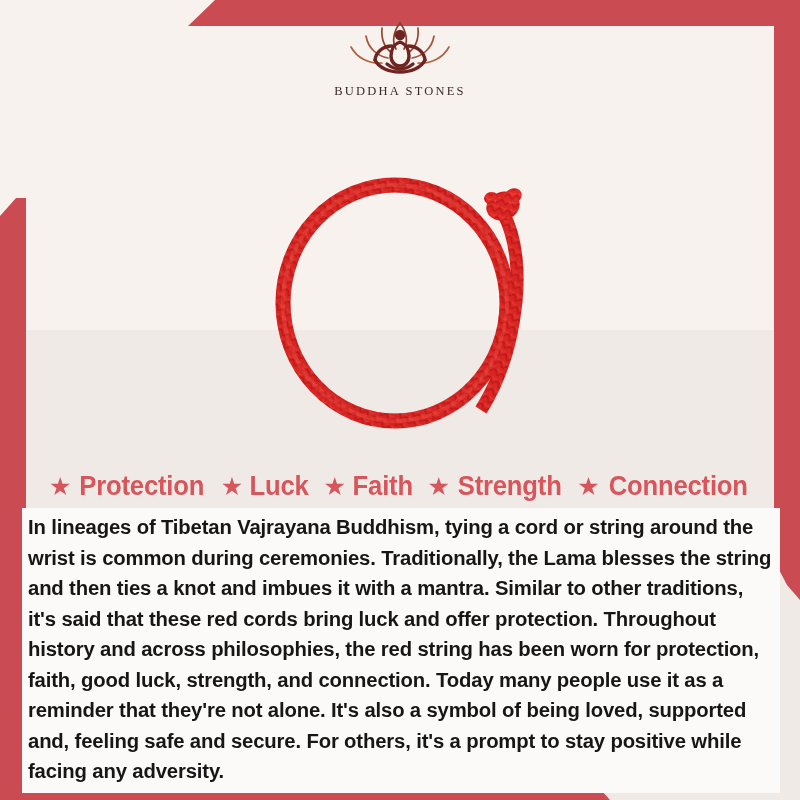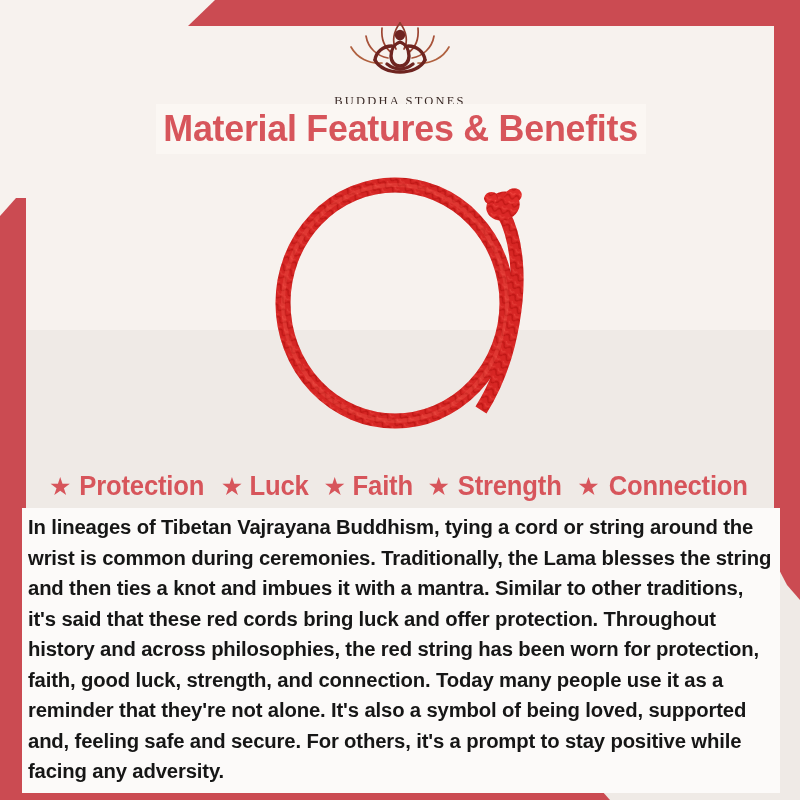--- a/index.html
+++ b/index.html
@@ -71,21 +71,21 @@
     display: flex;
     flex-direction: column;
     align-items: center;
   }
   .logo-mark {
     width: 130px;
     height: 66px;
     display: block;
   }
   .logo-word {
-    margin-top: 12px;
+    margin-top: 2px;
     font-family: "Liberation Serif", serif;
     font-size: 12.5px;
     letter-spacing: 2.2px;
     color: #3A2A26;
     font-weight: 400;
   }
 
   
   .title-banner {
     position: absolute;
@@ -217,23 +217,20 @@
           <path d="M57 30 C48 30, 41 36, 40 44"></path>
           <path d="M73 30 C82 30, 89 36, 90 44"></path>
           <path d="M40 44 C44 52, 54 56, 65 56 C76 56, 86 52, 90 44"></path>
           <path d="M52 48 C57 52, 62 53, 65 53 C68 53, 73 52, 78 48"></path>
         </g>
       </svg>
     </span>
     <div class="logo-word">BUDDHA STONES</div>
   </div>
 
-  <div class="title-banner">
-    <div class="title-text">Material Features &amp; Benefits</div>
-  </div>
 
   <div class="product">
     <svg viewBox="0 0 320 275" xmlns="http://www.w3.org/2000/svg">
       <defs>
         <pattern id="braid" width="9" height="9" patternUnits="userSpaceOnUse" patternTransform="rotate(35)">
           <rect width="9" height="9" fill="#E02B29"></rect>
           <path d="M0 4.5 q2.25 -4 4.5 0 q2.25 4 4.5 0" fill="none" stroke="#B8110F" stroke-width="1.5" opacity="0.75"></path>
           <path d="M0 0.5 q2.25 -3 4.5 0 q2.25 3 4.5 0" fill="none" stroke="#FF5E52" stroke-width="1.1" opacity="0.6"></path>
         </pattern>
         <linearGradient id="cordShade" x1="0" y1="0" x2="1" y2="1">

